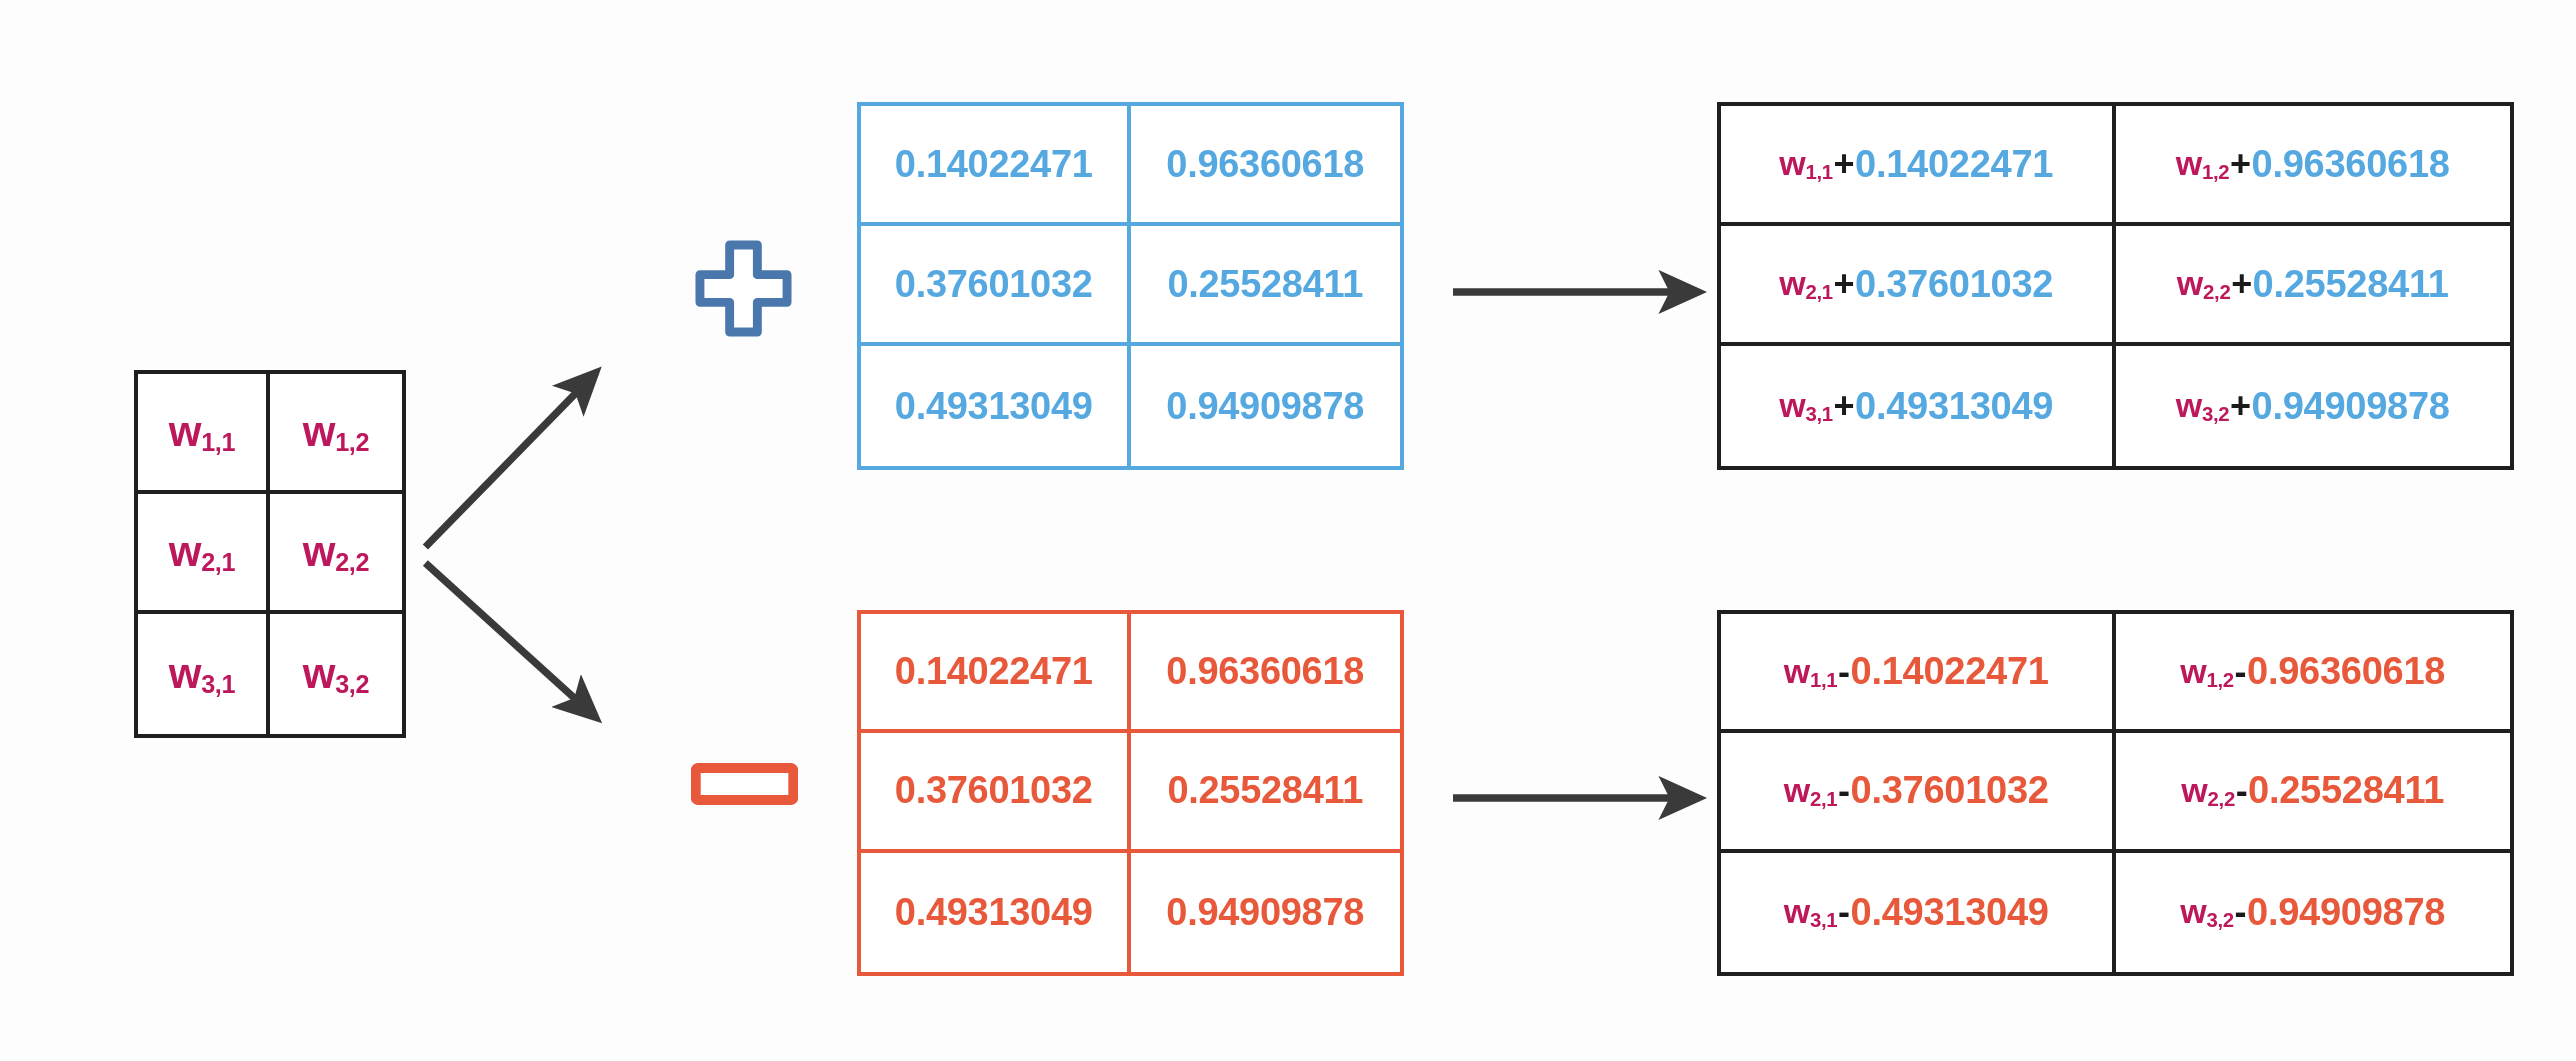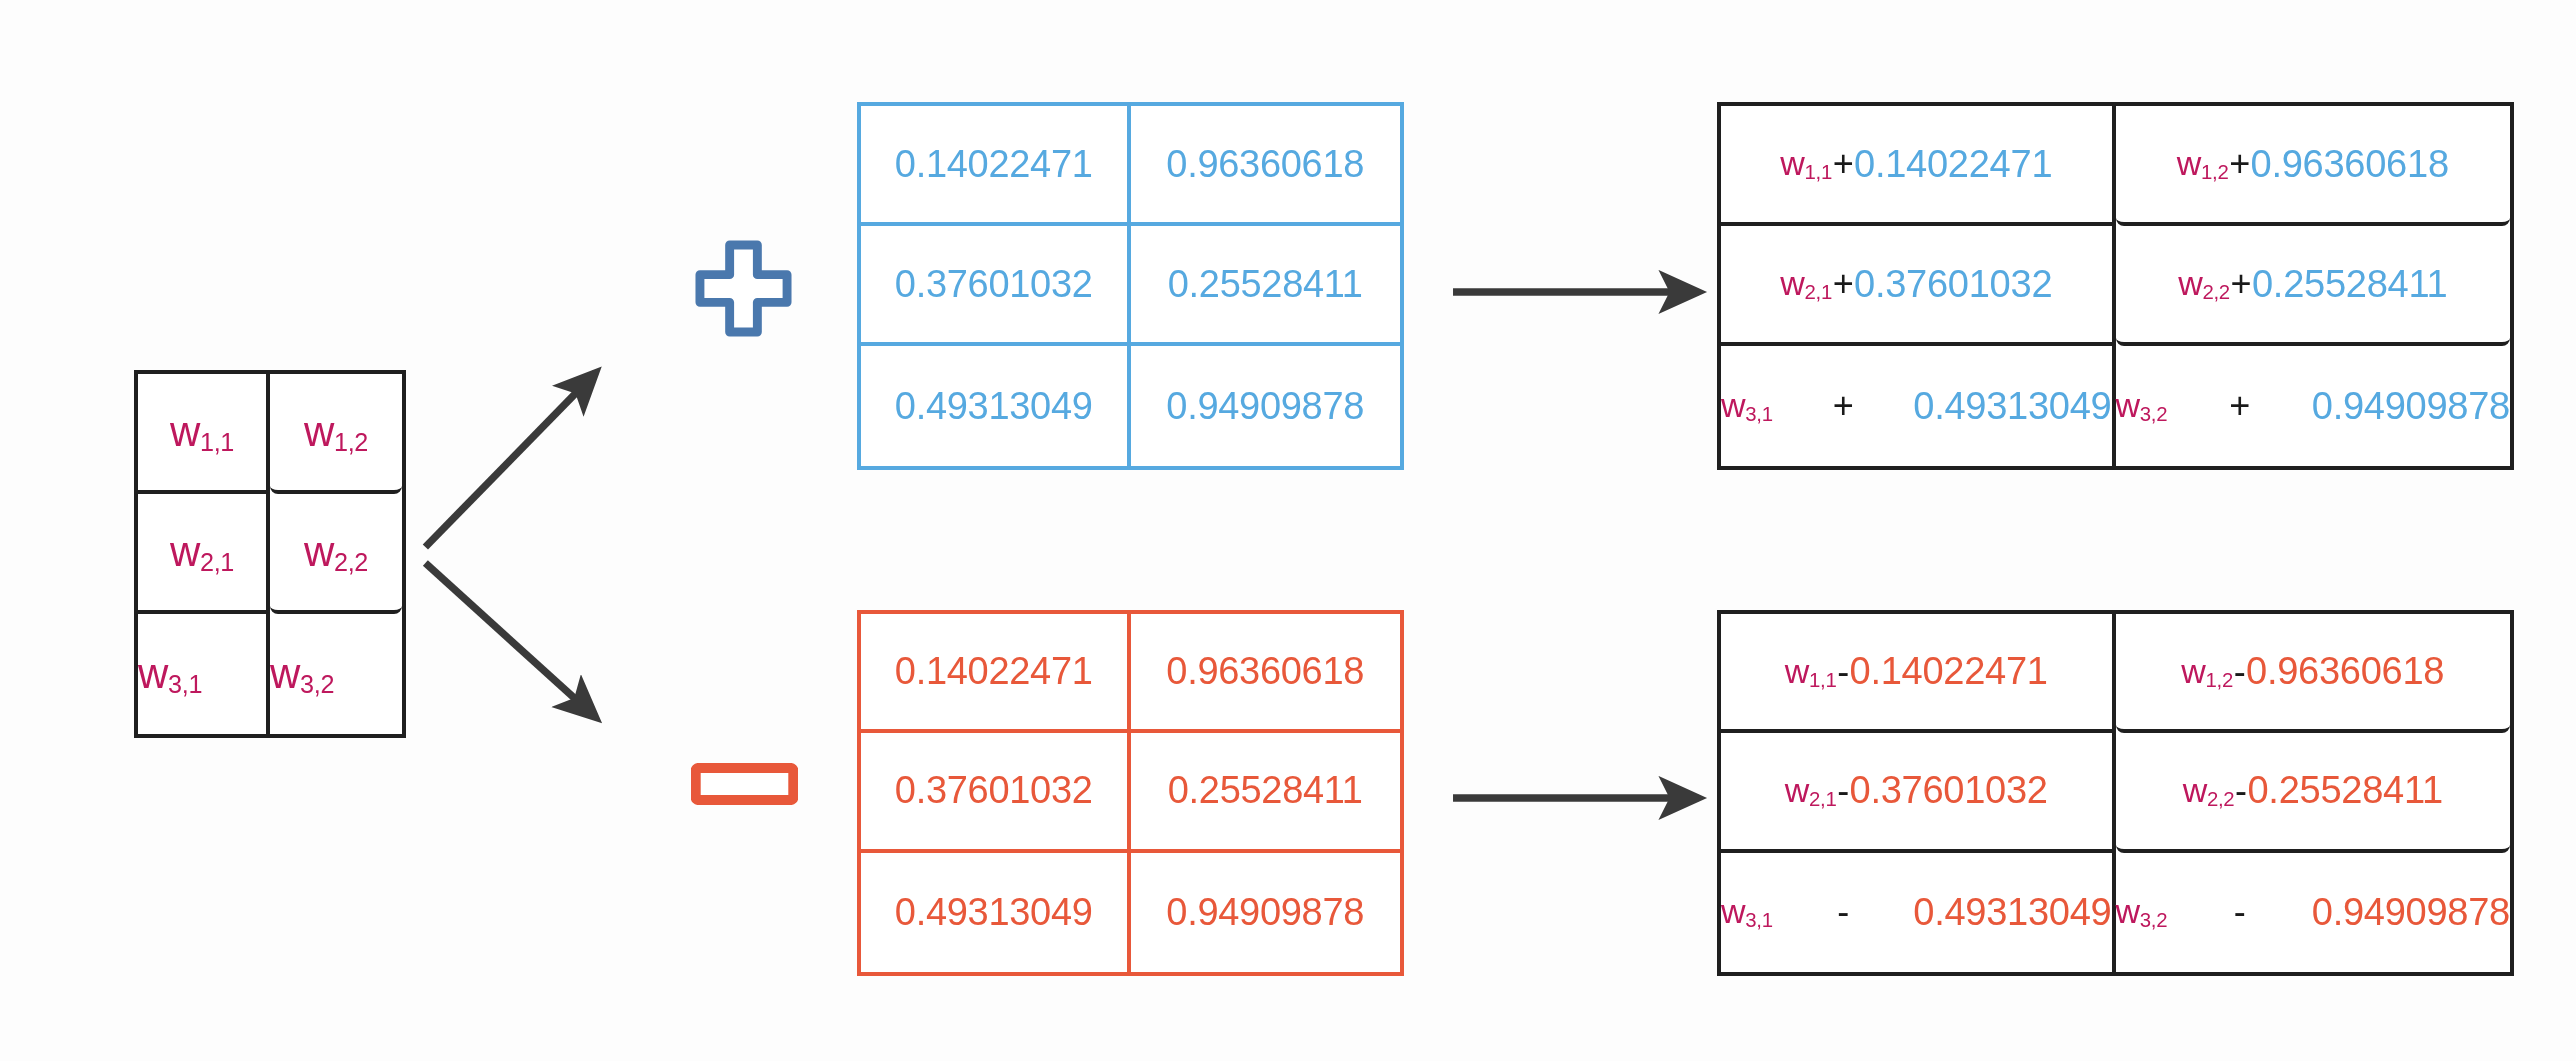--- a/index.html
+++ b/index.html
@@ -32,33 +32,34 @@
     box-sizing: border-box;
     background: #ffffff;
   }
   .matrix .cell {
     box-sizing: border-box;
     display: flex;
     align-items: center;
     justify-content: center;
     white-space: nowrap;
     letter-spacing: -0.3px;
+    font-weight: bold;
   }
 
   
   .m-black {
     border: 4.7px solid #1f1f1f;
   }
   .m-black .cell {
     border-right: 4.7px solid #1f1f1f;
     border-bottom: 4.7px solid #1f1f1f;
   }
-  .m-black .cell:nth-child(2n) { border-right: none; border-radius: 8px; }
+  .m-black .cell:nth-child(2n) { border-right: none; }
   .m-black .cell:nth-child(5),
-  .m-black .cell:nth-child(6) { border-bottom: none; justify-content: space-between; }
+  .m-black .cell:nth-child(6) { border-bottom: none; }
 
   
   .m-blue { border: 4px solid #56a9e0; }
   .m-blue .cell {
     border-right: 4px solid #56a9e0;
     border-bottom: 4px solid #56a9e0;
     color: #56a9e0;
   }
   .m-blue .cell:nth-child(2n) { border-right: none; }
   .m-blue .cell:nth-child(5),

